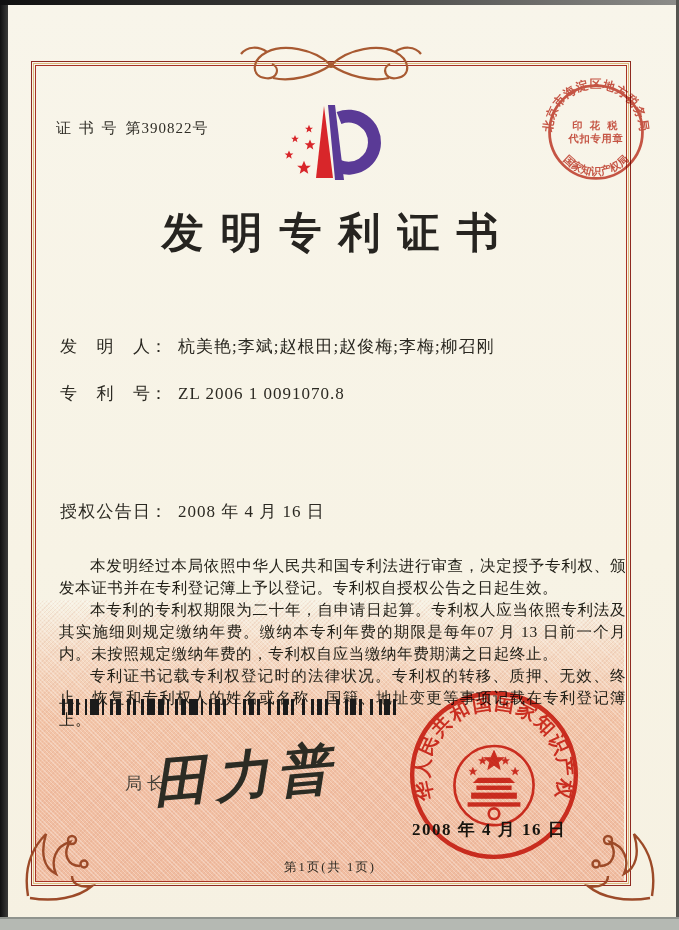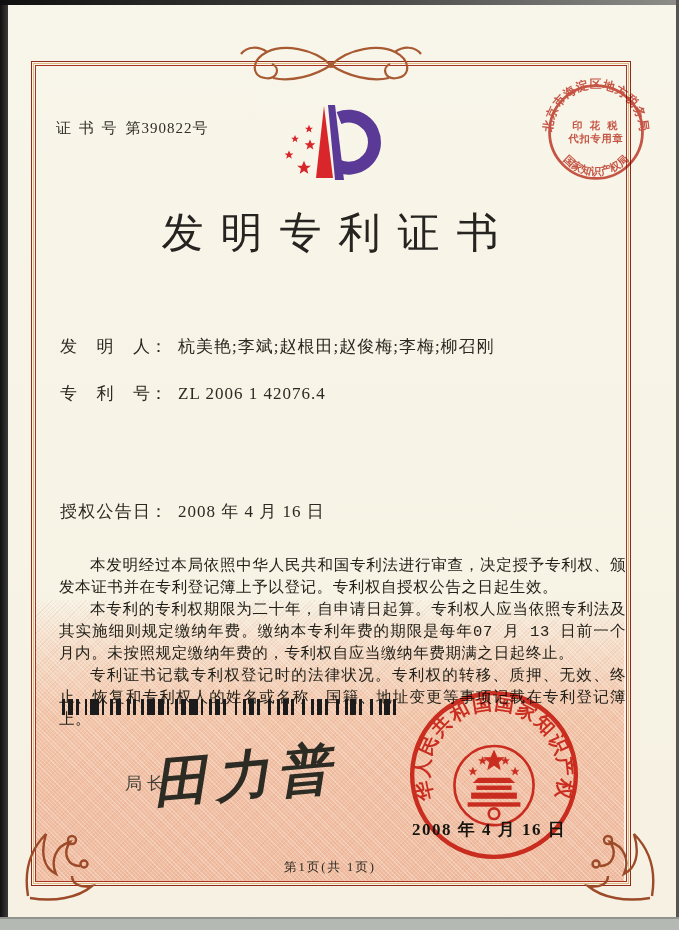--- a/index.html
+++ b/index.html
@@ -21,28 +21,28 @@
   .pink-zone{
     position:absolute;left:36px;top:600px;width:588px;height:282px;z-index:1;
     background:
       repeating-linear-gradient(45deg,rgba(255,255,255,.28) 0 1px,rgba(255,255,255,0) 1px 3px),
       repeating-linear-gradient(-45deg,rgba(205,130,100,.14) 0 1px,rgba(205,130,100,0) 1px 3px),
       linear-gradient(180deg,rgba(243,198,170,0) 0%,rgba(243,197,168,.5) 18%,rgba(242,193,163,.92) 42%,#f1bfa3 70%,#f0bda1 100%);
   }
   
   .cert-no{position:absolute;left:56px;top:119px;font-size:15px;color:#2f2d26;letter-spacing:2px;z-index:3;}
   .cert-no .num{margin-left:7px;letter-spacing:1px;}
-  .doc-title{position:absolute;left:31px;width:598px;top:205px;text-align:center;font-size:42px;font-weight:normal;letter-spacing:17px;padding-left:17px;box-sizing:border-box;color:#262420;z-index:3;}
+  .doc-title{position:absolute;left:31px;width:598px;top:205px;text-align:center;font-size:42px;font-weight:bold;letter-spacing:17px;padding-left:17px;box-sizing:border-box;color:#262420;z-index:3;}
   .field-row{position:absolute;left:60px;font-size:17px;color:#2b2922;z-index:3;white-space:nowrap;}
   .field-label{display:inline-block;width:90px;text-align:justify;text-align-last:justify;}
   .field-colon{display:inline-block;margin-right:11px;}
   .field-value{letter-spacing:1px;}
   .f0{top:288px}.f1{top:335px}.f2{top:382px}.f3{top:429px}.f4{top:474px}.f5{top:500px}
   .body-text{position:absolute;left:59px;top:555px;width:567px;font-size:15.5px;line-height:22px;color:#232119;text-align:justify;z-index:3;}
-  .body-text p{margin:0;text-indent:2em;letter-spacing:.6px;font-family:Liberation Mono, monospace;}
+  .body-text p{margin:0;text-indent:2em;letter-spacing:.6px;}
   .barcode{position:absolute;left:62px;top:699px;width:334px;height:16px;font-size:0;z-index:3;}
   .director{position:absolute;left:125px;top:772px;font-size:17px;letter-spacing:5px;color:#46423a;z-index:3;}
   .signature-svg{position:absolute;left:146px;top:728px;z-index:3;}
   .seal-svg{position:absolute;left:406px;top:687px;z-index:4;mix-blend-mode:multiply;opacity:.92;}
   .seal-date{position:absolute;left:412px;top:818px;font-size:17px;font-weight:bold;letter-spacing:1.5px;color:#17150f;z-index:5;}
   .tax-stamp-svg{position:absolute;left:533px;top:69px;z-index:4;mix-blend-mode:multiply;opacity:.85;}
   .footer{position:absolute;left:31px;width:598px;top:859px;text-align:center;font-size:12.5px;color:#2c2820;letter-spacing:2px;z-index:3;}
   .logo-svg{position:absolute;left:283px;top:92px;z-index:3;}
   .ornament-top{position:absolute;left:231px;top:40px;z-index:3;}
   .ornament-bl{position:absolute;left:22px;top:810px;z-index:3;}
@@ -118,21 +118,21 @@
     <text x="80" y="76" text-anchor="middle" font-size="13" font-weight="bold" fill="#c23a2a" letter-spacing="3">印 花 税</text>
     <text x="80" y="93" text-anchor="middle" font-size="13" font-weight="bold" fill="#c23a2a" letter-spacing="1">代扣专用章</text>
   </svg>
 
   <div class="doc-title">发明专利证书</div>
 
   <div class="field-row f1">
     <span class="field-label">发明人</span><span class="field-colon">：</span><span class="field-value">杭美艳;李斌;赵根田;赵俊梅;李梅;柳召刚</span>
   </div>
   <div class="field-row f2">
-    <span class="field-label">专利号</span><span class="field-colon">：</span><span class="field-value">ZL 2006 1 42076.4</span>
+    <span class="field-label">专利号</span><span class="field-colon">：</span><span class="field-value">ZL 2006 1 0091070.8</span>
   </div>
   <div class="field-row f5">
     <span class="field-label">授权公告日</span><span class="field-colon">：</span><span class="field-value">2008 年 4 月 16 日</span>
   </div>
 
   <div class="body-text">
     <p>本发明经过本局依照中华人民共和国专利法进行审查，决定授予专利权、颁发本证书并在专利登记簿上予以登记。专利权自授权公告之日起生效。</p>
     <p>本专利的专利权期限为二十年，自申请日起算。专利权人应当依照专利法及其实施细则规定缴纳年费。缴纳本专利年费的期限是每年07 月 13 日前一个月内。未按照规定缴纳年费的，专利权自应当缴纳年费期满之日起终止。</p>
     <p>专利证书记载专利权登记时的法律状况。专利权的转移、质押、无效、终止、恢复和专利权人的姓名或名称、国籍、地址变更等事项记载在专利登记簿上。</p>
   </div>

